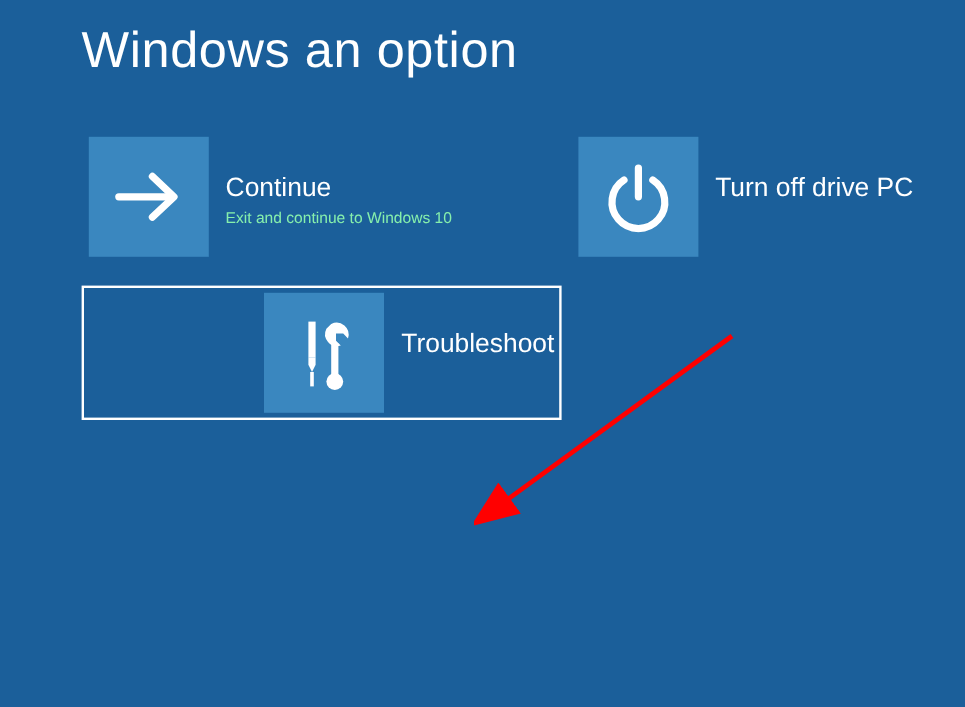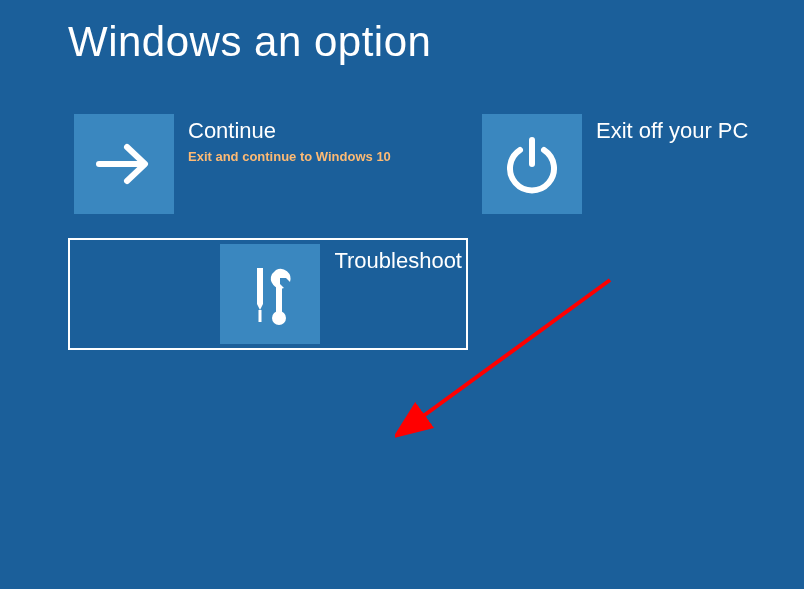--- a/index.html
+++ b/index.html
@@ -46,30 +46,31 @@
       height: 100px;
       background: #3a87bf;
       display: flex;
       align-items: center;
       justify-content: center;
       flex-shrink: 0;
     }
     .option-text {
       padding-left: 14px;
       padding-top: 4px;
+      margin-top: 25px;
     }
     .option-title {
       font-size: 22px;
       font-weight: 300;
       margin-bottom: 4px;
     }
     .option-desc {
       font-size: 13px;
-      font-weight: 700;
-      color: #fdba74;
+      font-weight: 400;
+      color: #86efac;
       line-height: 1.35;
       max-width: 250px;
     }
     .icon svg {
       display: block;
     }
     .annotation-arrow {
       position: absolute;
       left: 395px;
       top: 272px;
@@ -97,21 +98,21 @@
   </div>
 
   <div class="option">
     <div class="tile icon">
       <svg width="60" height="60" viewBox="0 0 60 60" fill="none" stroke="#ffffff" stroke-width="6" stroke-linecap="round">
         <path d="M18 16 A22 22 0 1 0 42 16"></path>
         <line x1="30" y1="6" x2="30" y2="30"></line>
       </svg>
     </div>
     <div class="option-text">
-      <div class="option-title">Exit off your PC</div>
+      <div class="option-title">Turn off drive PC</div>
       <div class="option-desc"></div>
     </div>
   </div>
 
 
   <div class="option selected" style="grid-column:1;">
     <div class="tile icon">
       <svg width="60" height="64" viewBox="0 0 60 64" fill="#ffffff" stroke="none">
 
         <rect x="17" y="6" width="6" height="30"></rect>

